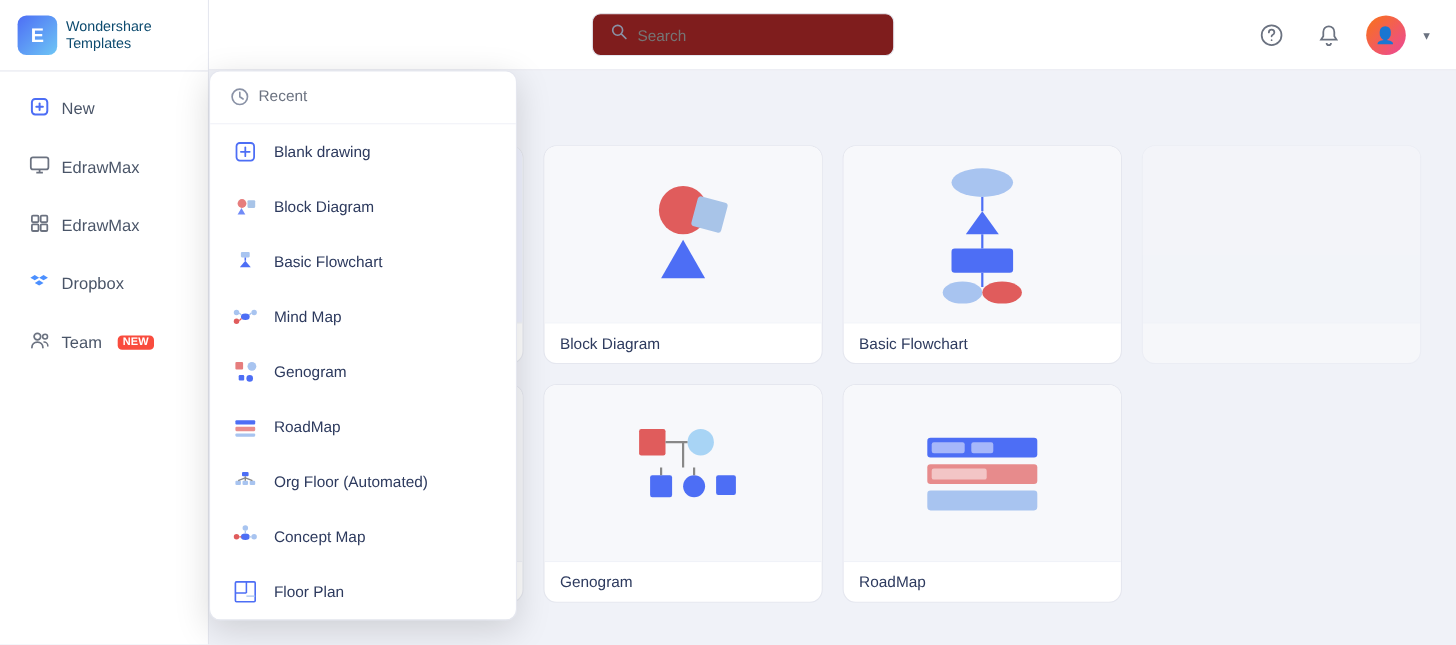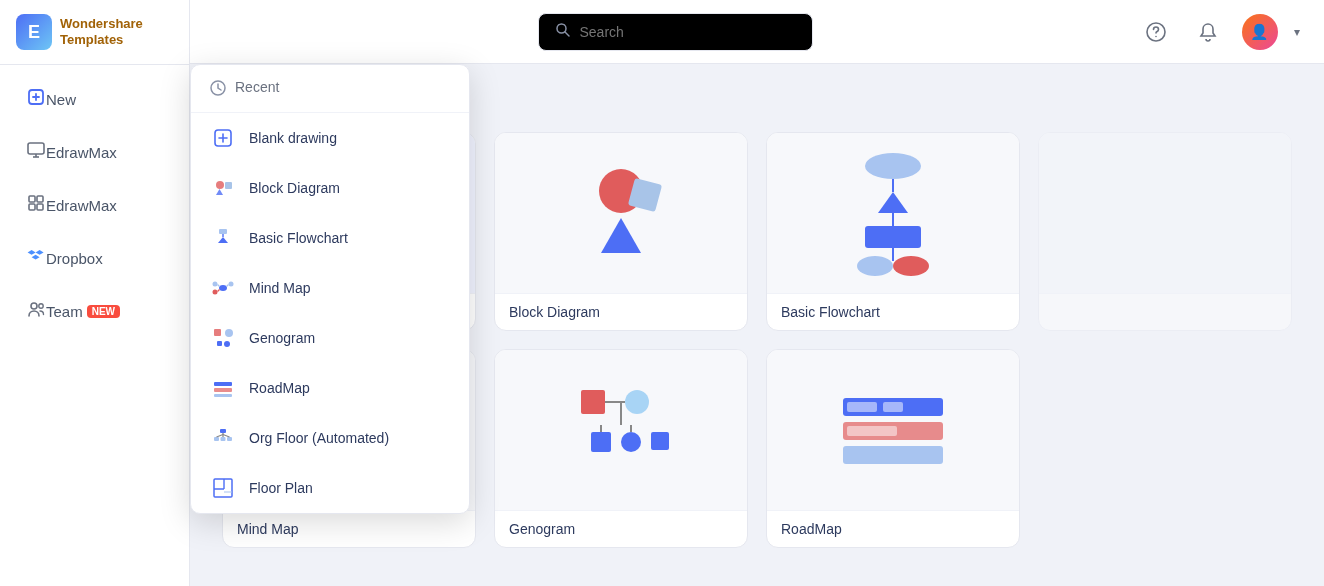--- a/index.html
+++ b/index.html
@@ -23,24 +23,24 @@
       padding: 14px 16px;
       border-bottom: 1px solid #e5e7ef;
     }
     .logo-icon {
       width: 36px; height: 36px;
       background: linear-gradient(135deg, #4d6ef5, #6ec6f5);
       border-radius: 8px;
       display: flex; align-items: center; justify-content: center;
       color: #fff; font-weight: bold; font-size: 18px;
     }
-    .logo-text { font-size: 13px; font-weight: 700; color: #a16207; line-height: 1.2; }
+    .logo-text { font-size: 13px; font-weight: 400; color: #0c4a6e; line-height: 1.2; }
     .sidebar-nav { display: flex; flex-direction: column; padding: 8px 0; flex: 1; }
     .nav-item {
-      display: flex; align-items: center; 
+      display: flex; align-items: center; gap: 10px;
       padding: 12px 18px; cursor: pointer; border-radius: 8px; margin: 2px 8px;
       font-size: 15px; color: #4a5568; font-weight: 500; transition: background 0.1s;
       position: relative;
     }
     .nav-icon { font-size: 18px; }
     .nav-badge {
       background: #f94c3e; color: #fff; font-size: 10px; font-weight: 700;
       padding: 1px 5px; border-radius: 4px; margin-left: 4px;
     }
 
@@ -49,21 +49,21 @@
 
     
     .header {
       background: #fff; border-bottom: 1px solid #e5e7ef;
       padding: 0 24px; height: 64px;
       display: flex; align-items: center; justify-content: space-between;
       z-index: 5;
     }
     .search-bar {
       display: flex; align-items: center; gap: 8px;
-      background: #000000; border-radius: 8px;
+      background: #7f1d1d; border-radius: 8px;
       padding: 8px 16px; width: 275px; border: 1px solid #e5e7ef;
     }
     .search-input {
       border: none; background: transparent; outline: none;
       font-size: 14px; color: #8a92a6; width: 100%;
     }
     .header-right { display: flex; align-items: center; gap: 16px; }
     .header-icon-btn {
       width: 36px; height: 36px; border-radius: 50%; border: none;
       background: transparent; cursor: pointer; display: flex; align-items: center; justify-content: center;
@@ -434,20 +434,34 @@
             <line x1="11" y1="6" x2="11" y2="10" stroke="#888" stroke-width="1.3"></line>
             <line x1="4.5" y1="10" x2="11" y2="7.5" stroke="#888" stroke-width="1.3"></line>
             <line x1="17.5" y1="10" x2="11" y2="7.5" stroke="#888" stroke-width="1.3"></line>
           </svg>
       </span>
       <span>Org Floor (Automated)</span>
     </div>
     <div class="dropdown-item">
       <span class="dropdown-item-icon">
         <svg width="22" height="22" viewBox="0 0 22 22" fill="none">
+            <ellipse cx="11" cy="11" rx="4" ry="3" fill="#4d6ef5"></ellipse>
+            <circle cx="3" cy="11" r="2.5" fill="#e05c5c"></circle>
+            <line x1="5.5" y1="11" x2="7.5" y2="11" stroke="#e05c5c" stroke-width="1.2"></line>
+            <circle cx="19" cy="11" r="2.5" fill="#a8c4f0"></circle>
+            <line x1="16.5" y1="11" x2="14.5" y2="11" stroke="#a8c4f0" stroke-width="1.2"></line>
+            <circle cx="11" cy="3" r="2.5" fill="#a8c4f0"></circle>
+            <line x1="11" y1="5.5" x2="11" y2="8" stroke="#a8c4f0" stroke-width="1.2"></line>
+          </svg>
+      </span>
+      <span>Concept Map</span>
+    </div>
+    <div class="dropdown-item">
+      <span class="dropdown-item-icon">
+        <svg width="22" height="22" viewBox="0 0 22 22" fill="none">
             <rect x="2" y="2" width="18" height="18" rx="1" stroke="#4d6ef5" stroke-width="1.5" fill="none"></rect>
             <line x1="2" y1="12" x2="12" y2="12" stroke="#4d6ef5" stroke-width="1.4"></line>
             <line x1="12" y1="2" x2="12" y2="12" stroke="#4d6ef5" stroke-width="1.4"></line>
             <line x1="12" y1="15" x2="20" y2="15" stroke="#a8c4f0" stroke-width="1.2"></line>
           </svg>
       </span>
       <span>Floor Plan</span>
     </div>
   </div>
 </div>

